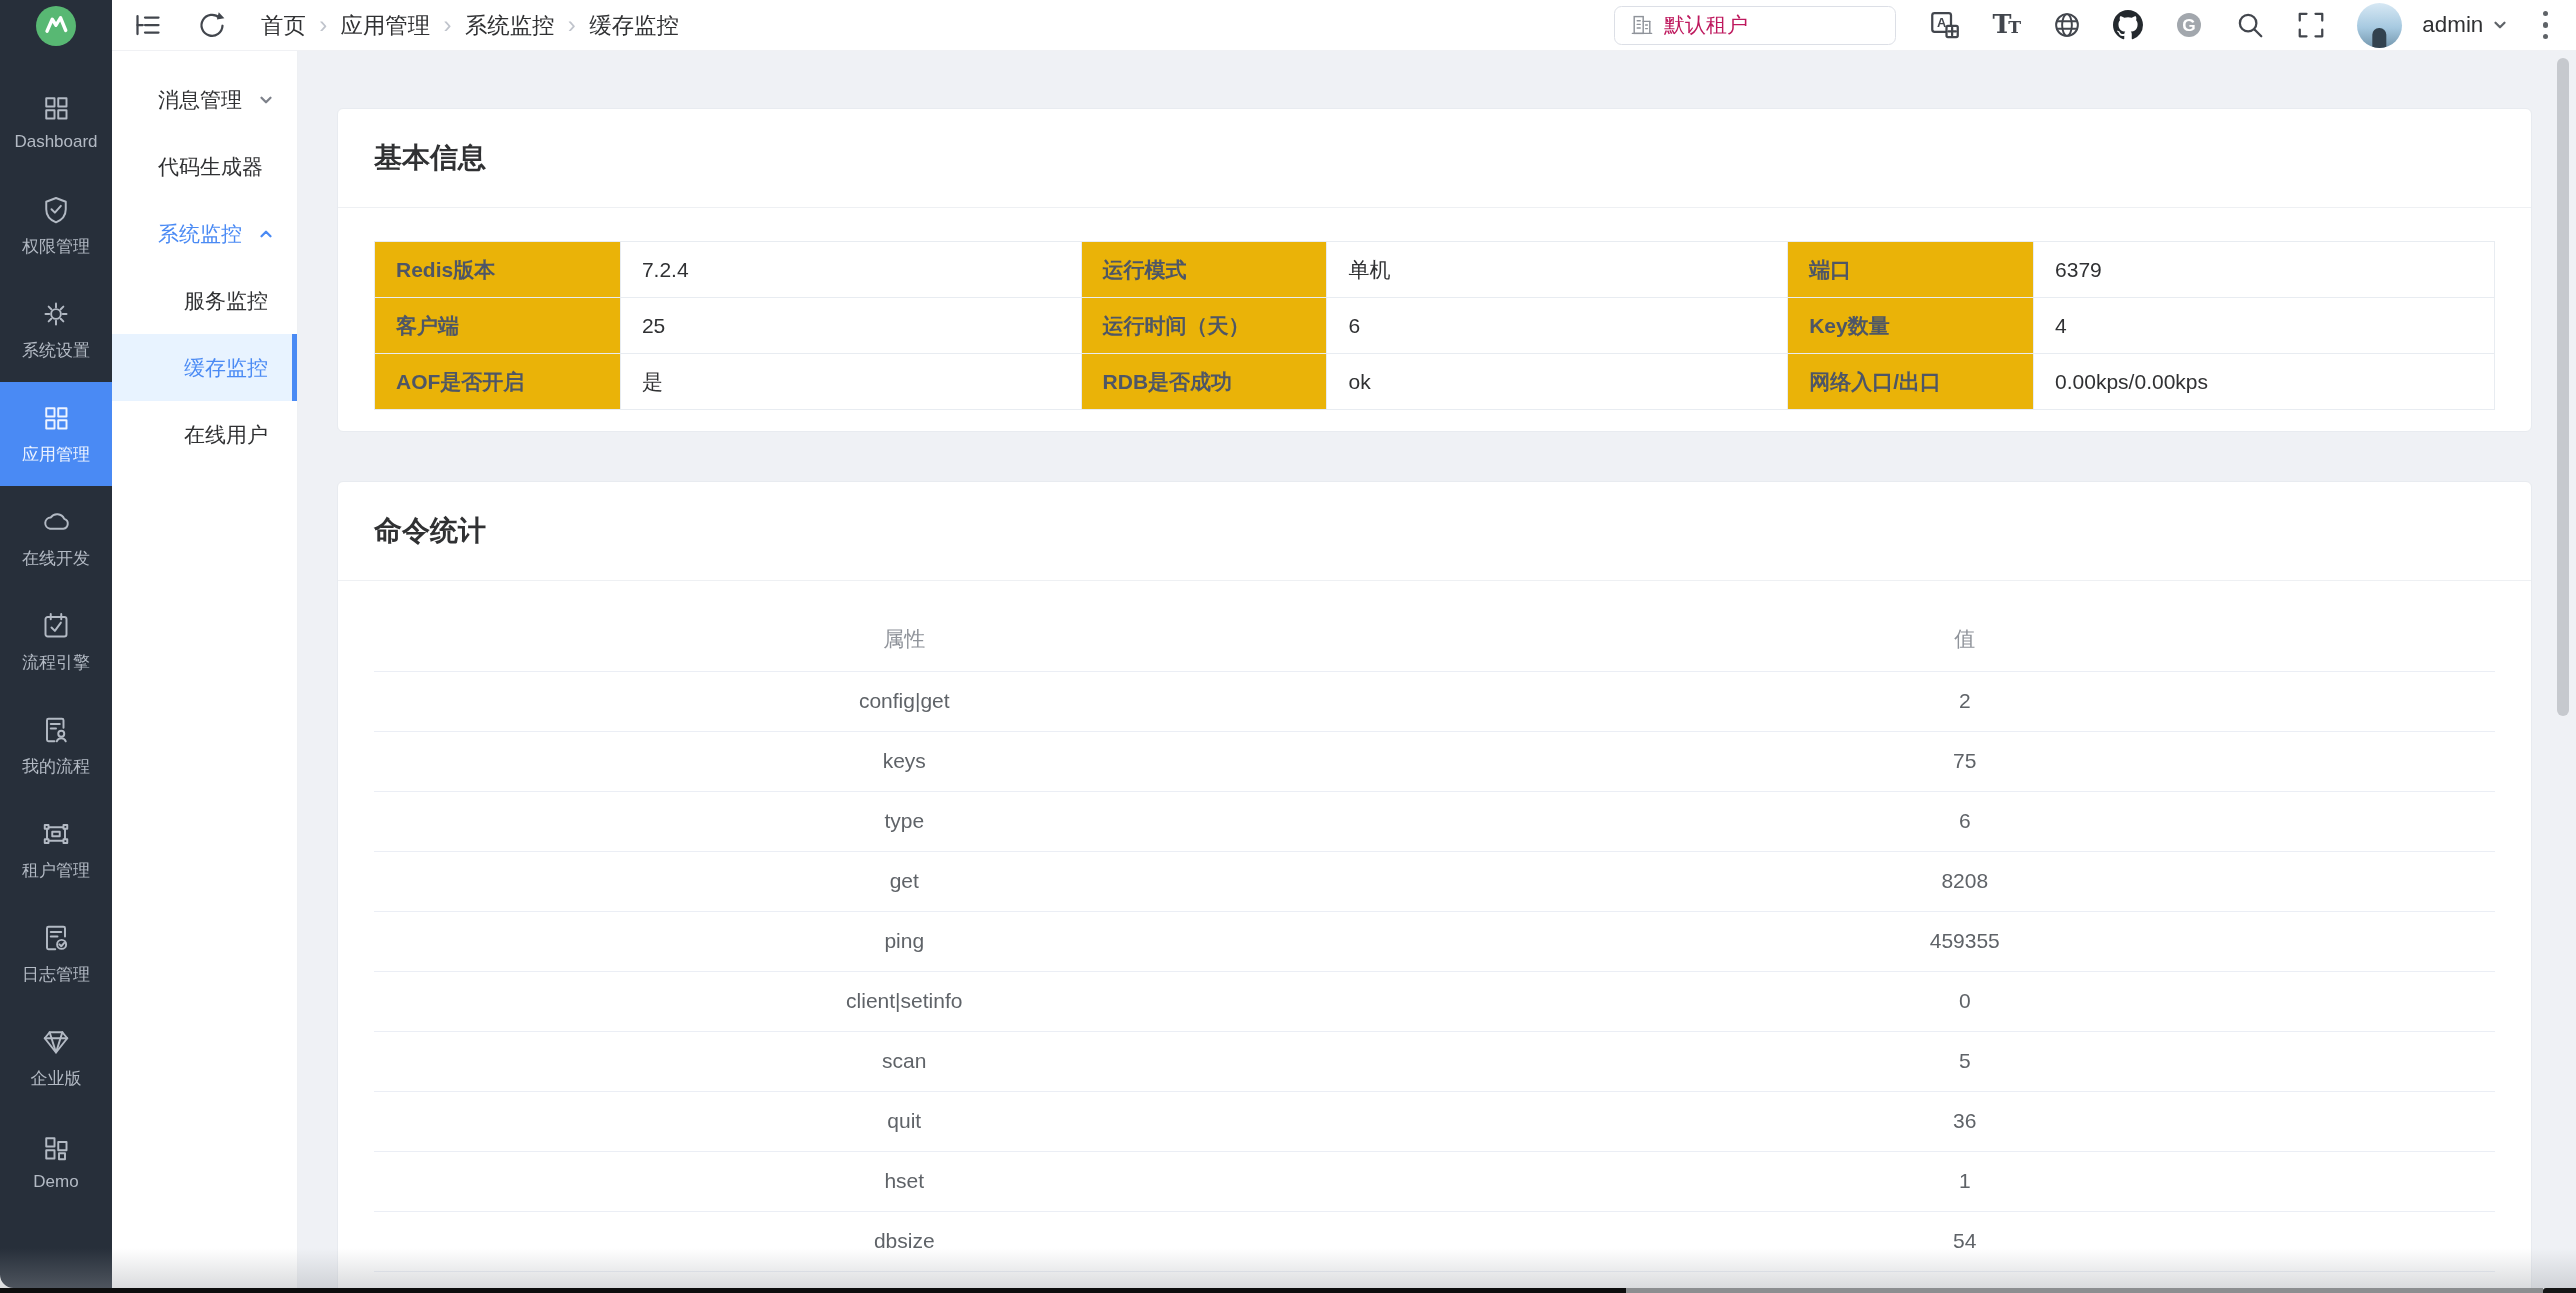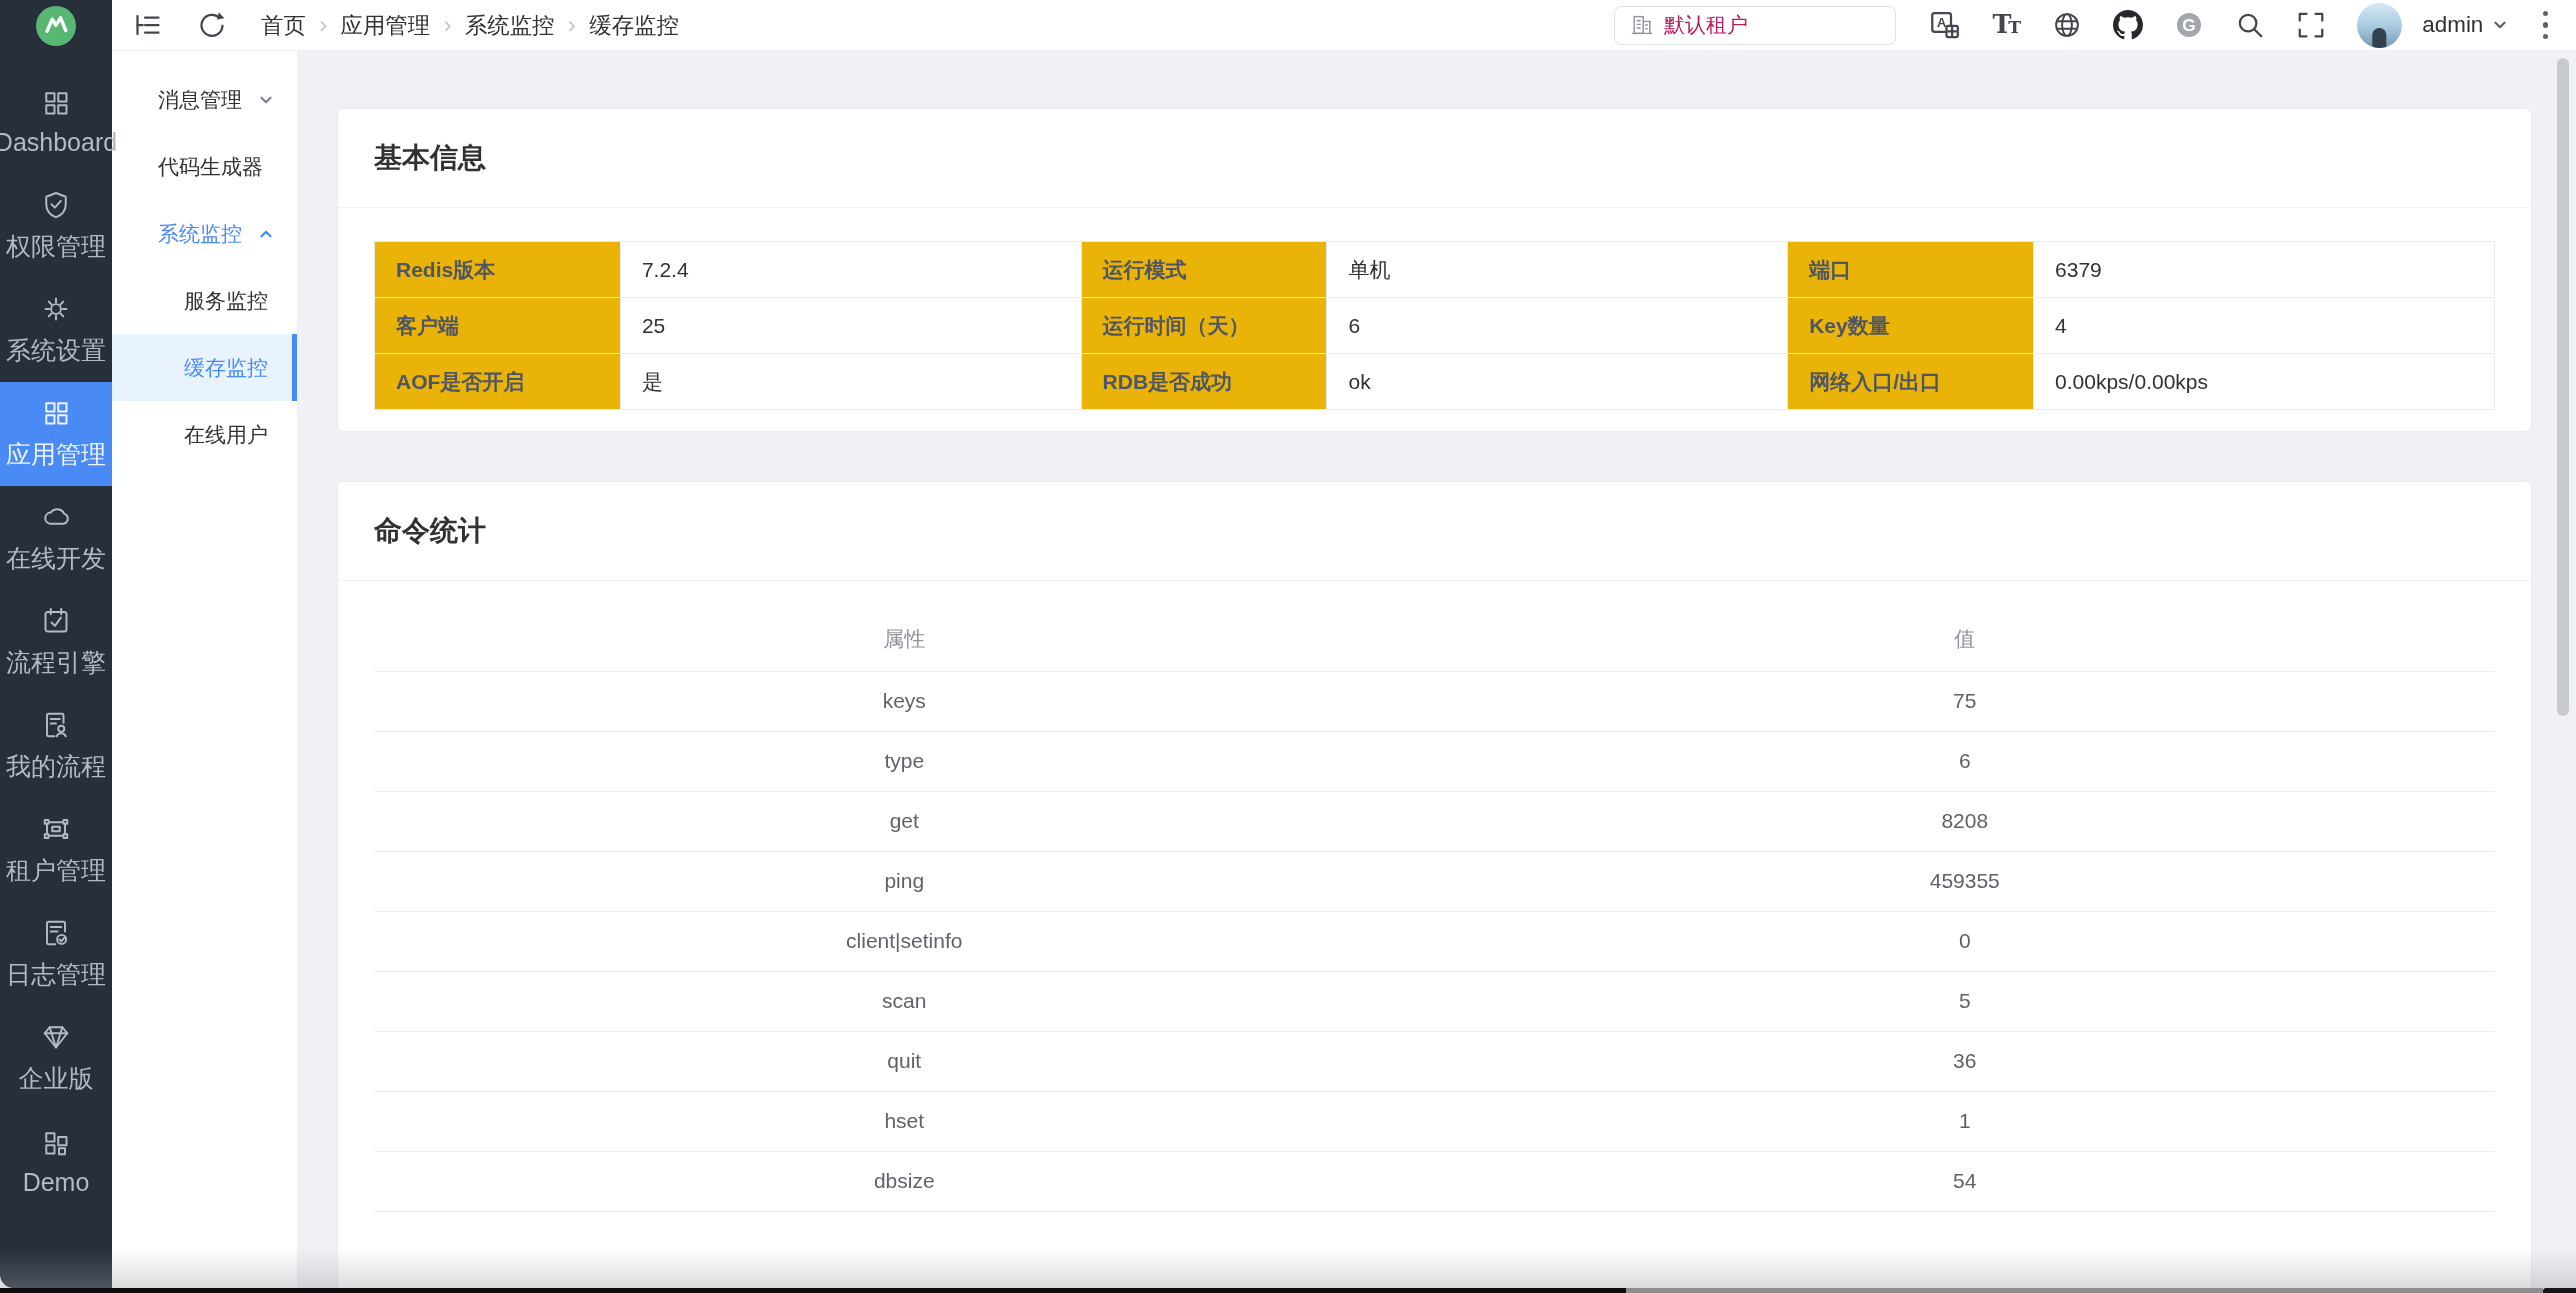--- a/index.html
+++ b/index.html
@@ -18,21 +18,21 @@
     background:#272f3a; border-bottom-left-radius:13.4px; z-index:5;
   }
   .logo-box { height:51px; display:flex; align-items:center; justify-content:center; }
   .logo-circle {
     width:40px; height:40px; border-radius:50%; background:#58b873;
     display:flex; align-items:center; justify-content:center;
   }
   .rail-items { padding-top:19.4px; }
   .rail-item {
     height:104px; display:flex; flex-direction:column; align-items:center; justify-content:center;
-    gap:9.7px; color:#b3bac4; font-size:25px; cursor:pointer;
+    gap:9.7px; color:#b3bac4; font-size:17px; cursor:pointer;
   }
   .rail-item .ric { width:30px; height:30px; stroke:#b3bac4; fill:none;
     stroke-width:2.6; stroke-linecap:round; stroke-linejoin:round; }
   .rail-item.active { background:#4a8af4; color:#eef4ff; }
   .rail-item.active .ric { stroke:#eef4ff; }
 
   
   .topbar {
     position:absolute; left:112px; top:0; right:0; height:51px; background:#fff;
     border-bottom:0.7px solid #f0f1f4; display:flex; align-items:center; z-index:4;
@@ -417,20 +417,24 @@
     <div class="card-body2">
       <table class="cmd">
         <thead>
           <tr>
             <th>属性</th>
             <th>值</th>
           </tr>
         </thead>
         <tbody>
           <tr>
+              <td>config|get</td>
+              <td>2</td>
+            </tr>
+          <tr>
               <td>keys</td>
               <td>75</td>
             </tr>
           <tr>
               <td>type</td>
               <td>6</td>
             </tr>
           <tr>
               <td>get</td>
               <td>8208</td>

